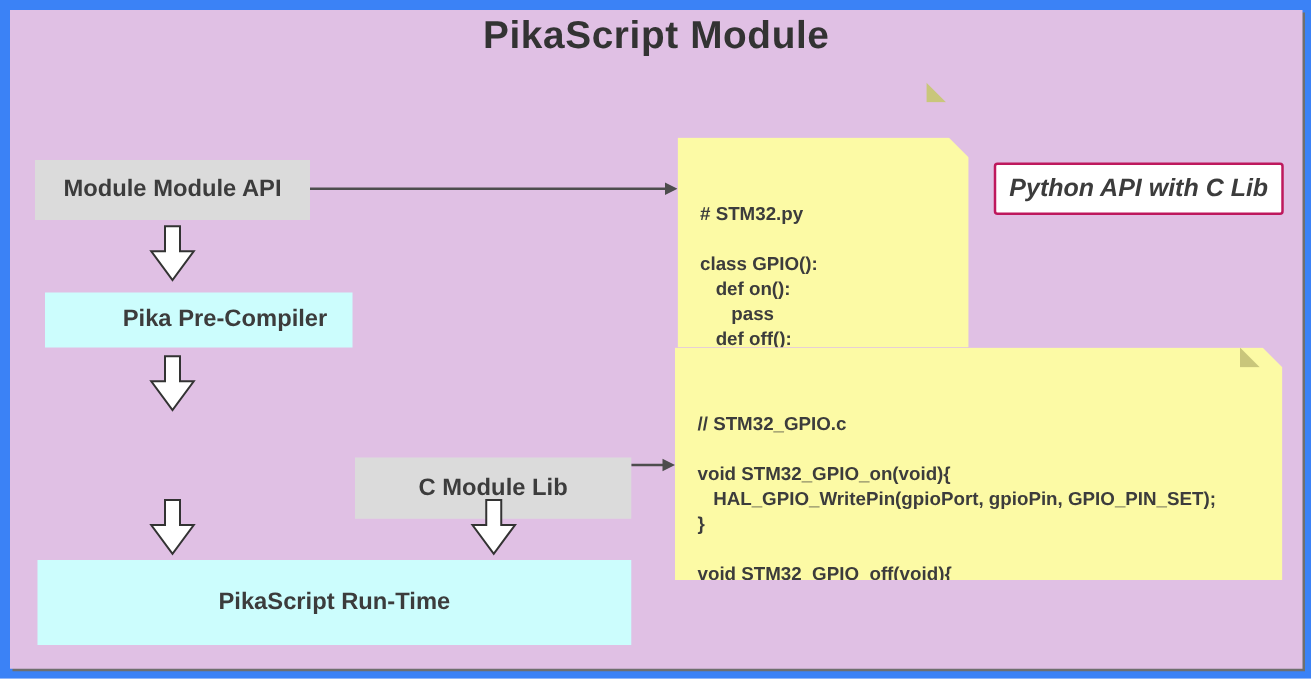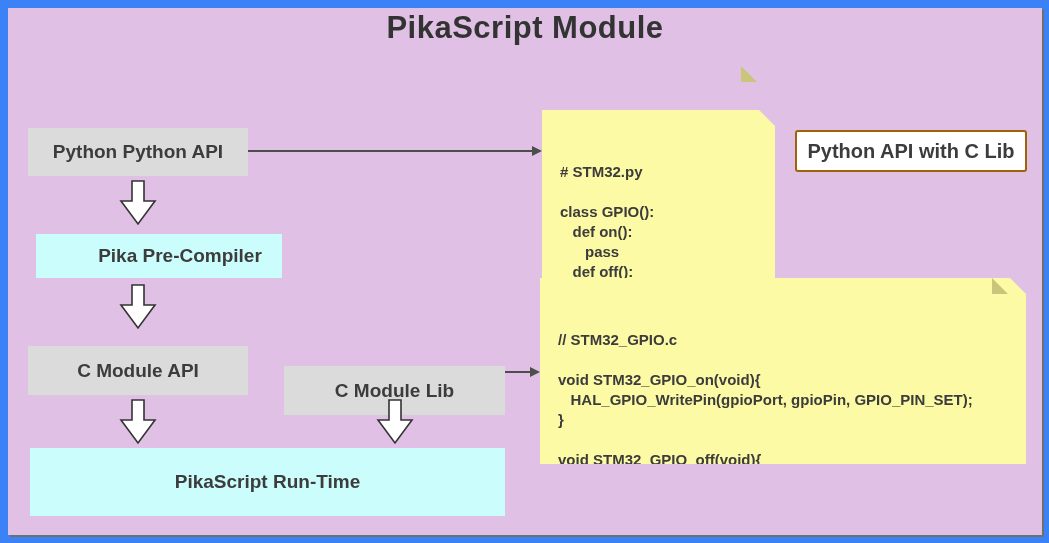--- a/index.html
+++ b/index.html
@@ -16,22 +16,22 @@
     text-align:center;font-size:31px;font-weight:bold;color:#333333;
     letter-spacing:0.5px;
   }
   .box{
     position:absolute;display:flex;align-items:center;justify-content:center;
     font-weight:bold;color:#3c3c3c;font-size:19px;
   }
   .gray{background:#dbdbdb;}
   .cyan{background:#ccfdfd;}
   .outlined{
-    background:#ffffff;border:2px solid #a16207;border-radius:3px;
-    font-size:20px;color:#3c3c3c;
+    background:#ffffff;border:2px solid #be185d;border-radius:3px;
+    font-size:20px;color:#3c3c3c;font-style:italic;
   }
   .b-python-api{left:28px;top:128px;width:220px;height:48px;}
   .b-precompiler{left:36px;top:234px;width:204px;height:44px;padding-left:42px;}
   .b-c-api{left:28px;top:346px;width:220px;height:49px;}
   .b-c-lib{left:284px;top:366px;width:221px;height:49px;}
   .b-runtime{left:30px;top:448px;width:475px;height:68px;}
   .b-side-label{left:795px;top:130px;width:228px;height:38px;}
   .down-arrow{position:absolute;width:40px;height:46px;}
   .da1{left:118px;top:180px;}
   .da2{left:118px;top:284px;}
@@ -56,38 +56,35 @@
 </style>
 </head>
 <body>
 
 <div class="canvas">
   <div class="panel"></div>
 
   <div class="title">PikaScript Module</div>
 
   <div class="box gray b-python-api">
-    <span>Python Python API</span>
+    <span>Module Module API</span>
   </div>
 
   <svg class="down-arrow da1" viewBox="0 0 40 46">
     <path d="M14 1 L26 1 L26 21 L37 21 L20 44 L3 21 L14 21 Z" fill="#ffffff" stroke="#333333" stroke-width="1.6"></path>
   </svg>
 
   <div class="box cyan b-precompiler">
     <span>Pika Pre-Compiler</span>
   </div>
 
   <svg class="down-arrow da2" viewBox="0 0 40 46">
     <path d="M14 1 L26 1 L26 21 L37 21 L20 44 L3 21 L14 21 Z" fill="#ffffff" stroke="#333333" stroke-width="1.6"></path>
   </svg>
 
-  <div class="box gray b-c-api">
-    <span>C Module API</span>
-  </div>
 
   <div class="box gray b-c-lib">
     <span>C Module Lib</span>
   </div>
 
   <svg class="down-arrow da3" viewBox="0 0 40 46">
     <path d="M14 1 L26 1 L26 21 L37 21 L20 44 L3 21 L14 21 Z" fill="#ffffff" stroke="#333333" stroke-width="1.6"></path>
   </svg>
   <svg class="down-arrow da4" viewBox="0 0 40 46">
     <path d="M14 1 L26 1 L26 21 L37 21 L20 44 L3 21 L14 21 Z" fill="#ffffff" stroke="#333333" stroke-width="1.6"></path>

